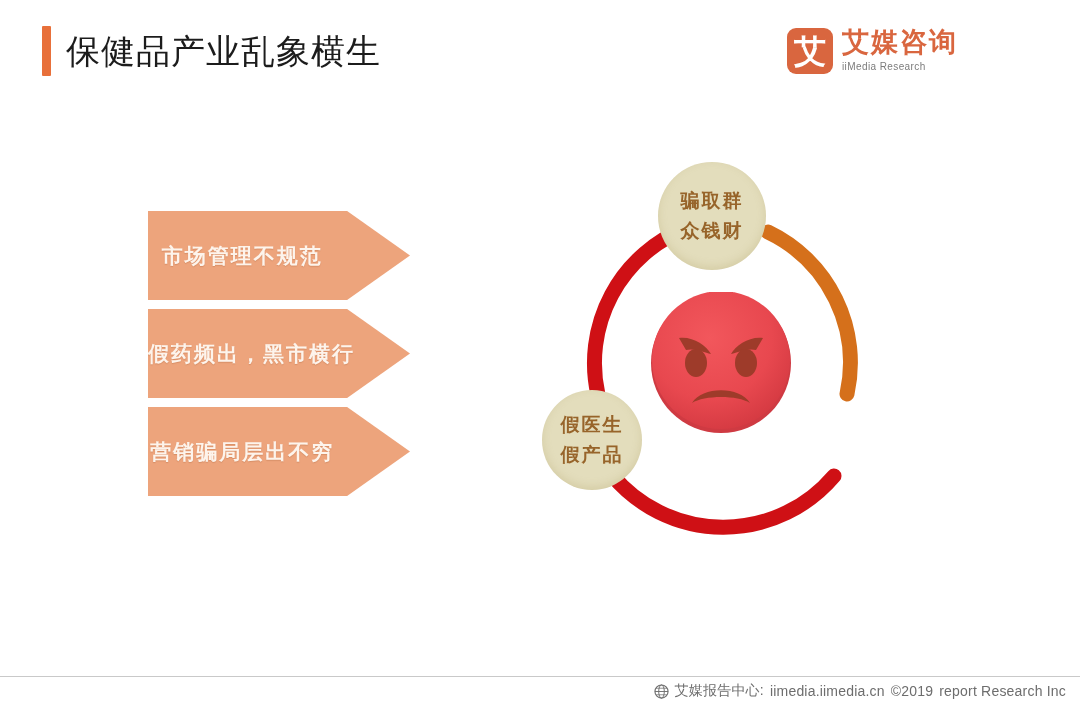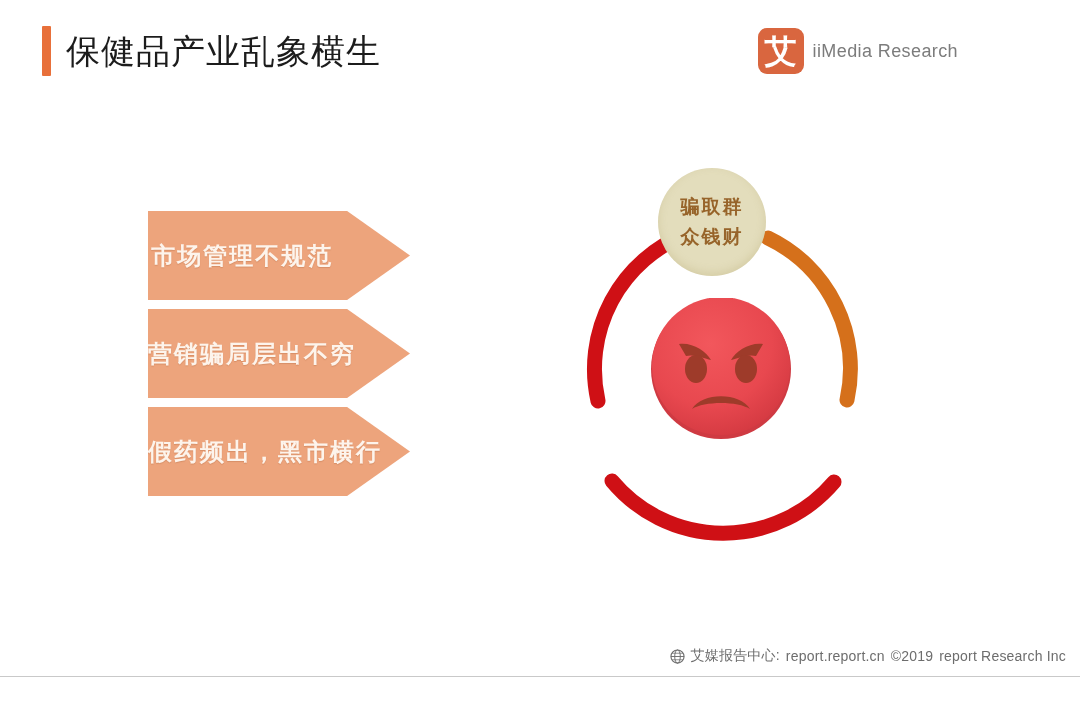--- a/index.html
+++ b/index.html
@@ -61,21 +61,21 @@
   }
   #logo-text { display: flex; flex-direction: column; justify-content: center; }
   #logo-cn {
     font-size: 27px;
     font-weight: bold;
     color: #d9663f;
     letter-spacing: 2px;
     line-height: 30px;
   }
   #logo-en {
-    font-size: 18px;
+    font-size: 10px;
     color: #7c7c7c;
     letter-spacing: 0.4px;
     line-height: 17px;
     margin-top: 1px;
   }
 
   
   #banners {
     position: absolute;
     left: 148px; top: 211px;
@@ -89,31 +89,31 @@
     -webkit-clip-path: polygon(0 0, 76% 0, 100% 50%, 76% 100%, 0 100%);
     clip-path: polygon(0 0, 76% 0, 100% 50%, 76% 100%, 0 100%);
     display: flex;
     align-items: center;
   }
   .banner-label {
     display: block;
     width: 72%;
     text-align: center;
     color: #fdf4ec;
-    font-size: 24px;
+    font-size: 21px;
     font-weight: bold;
     letter-spacing: 2px;
     text-shadow: 0 1px 1px rgba(150,80,40,0.25);
     white-space: nowrap;
   }
 
   
   #diagram {
     position: absolute;
-    left: 540px; top: 156px;
+    left: 540px; top: 150px;
     width: 400px; height: 390px; font-family: Liberation Serif, serif;
   }
   #ring-svg { position: absolute; left: 0; top: 0; }
 
   .node-circle {
     position: absolute;
     border-radius: 50%;
     background: #e3ddbc;
     box-shadow: inset 0 -3px 8px rgba(175,160,105,0.28);
     display: flex;
@@ -141,21 +141,21 @@
 
   
   #footer-rule {
     position: absolute;
     left: 0; top: 676px;
     width: 1080px; height: 1px;
     background: #c9c9c9;
   }
   #footer {
     position: absolute;
-    right: 14px; top: 647px;
+    right: 14px; top: 682px;
     display: flex;
     align-items: center;
     gap: 6px;
     color: #6d6d6d;
     font-size: 14px;
     letter-spacing: 0.2px;
     white-space: nowrap;
   }
   #footer-globe { display: block; }
   .footer-seg { color: #6d6d6d; }
@@ -163,34 +163,35 @@
 </head>
 <body>
 
 <div id="header">
   <div id="title-accent"></div>
   <div id="page-title">保健品产业乱象横生</div>
 
   <div id="logo">
     <div id="logo-mark">艾</div>
     <div id="logo-text">
+      <div id="logo-cn">艾媒咨询</div>
       <div id="logo-en">iiMedia Research</div>
     </div>
   </div>
 </div>
 
 <div id="banners">
   <div class="banner">
     <span class="banner-label">市场管理不规范</span>
   </div>
   <div class="banner">
+    <span class="banner-label">假药频出，黑市横行</span>
+  </div>
+  <div class="banner">
     <span class="banner-label">营销骗局层出不穷</span>
-  </div>
-  <div class="banner">
-    <span class="banner-label">假药频出，黑市横行</span>
   </div>
 </div>
 
 <div id="diagram">
 
   <svg id="ring-svg" width="400" height="390" viewBox="0 0 400 390">
 
     <path d="M 147 78 A 145 145 0 0 0 58 245" fill="none" stroke="#cf1015" stroke-width="15" stroke-linecap="round"></path>
 
     <path d="M 228 82 A 145 145 0 0 1 307 244" fill="none" stroke="#d5701b" stroke-width="15" stroke-linecap="round"></path>
@@ -216,29 +217,33 @@
     <ellipse cx="98" cy="71" rx="11" ry="14" fill="#9e3b2a"></ellipse>
 
     <path d="M44 111 C54 94 92 94 102 111 C90 103 56 103 44 111 Z" fill="#9e3b2a"></path>
   </svg>
 
   <div class="node-circle" id="node-top">
     <span class="node-line">骗取群</span>
     <span class="node-line">众钱财</span>
   </div>
 
+  <div class="node-circle" id="node-left">
+    <span class="node-line">假医生</span>
+    <span class="node-line">假产品</span>
+  </div>
 
 </div>
 
 <div id="footer-rule"></div>
 <div id="footer">
   <svg id="footer-globe" width="15" height="15" viewBox="0 0 16 16">
     <circle cx="8" cy="8" r="7" fill="none" stroke="#6d6d6d" stroke-width="1.2"></circle>
     <ellipse cx="8" cy="8" rx="3" ry="7" fill="none" stroke="#6d6d6d" stroke-width="1"></ellipse>
     <line x1="1" y1="8" x2="15" y2="8" stroke="#6d6d6d" stroke-width="1"></line>
     <line x1="2" y1="4.5" x2="14" y2="4.5" stroke="#6d6d6d" stroke-width="0.8"></line>
     <line x1="2" y1="11.5" x2="14" y2="11.5" stroke="#6d6d6d" stroke-width="0.8"></line>
   </svg>
   <span class="footer-seg">艾媒报告中心:</span>
-  <span class="footer-seg">report.report.cn</span>
+  <span class="footer-seg">iimedia.iimedia.cn</span>
   <span class="footer-seg">©2019</span>
   <span class="footer-seg">report Research Inc</span>
 </div>
 
 </body></html>

